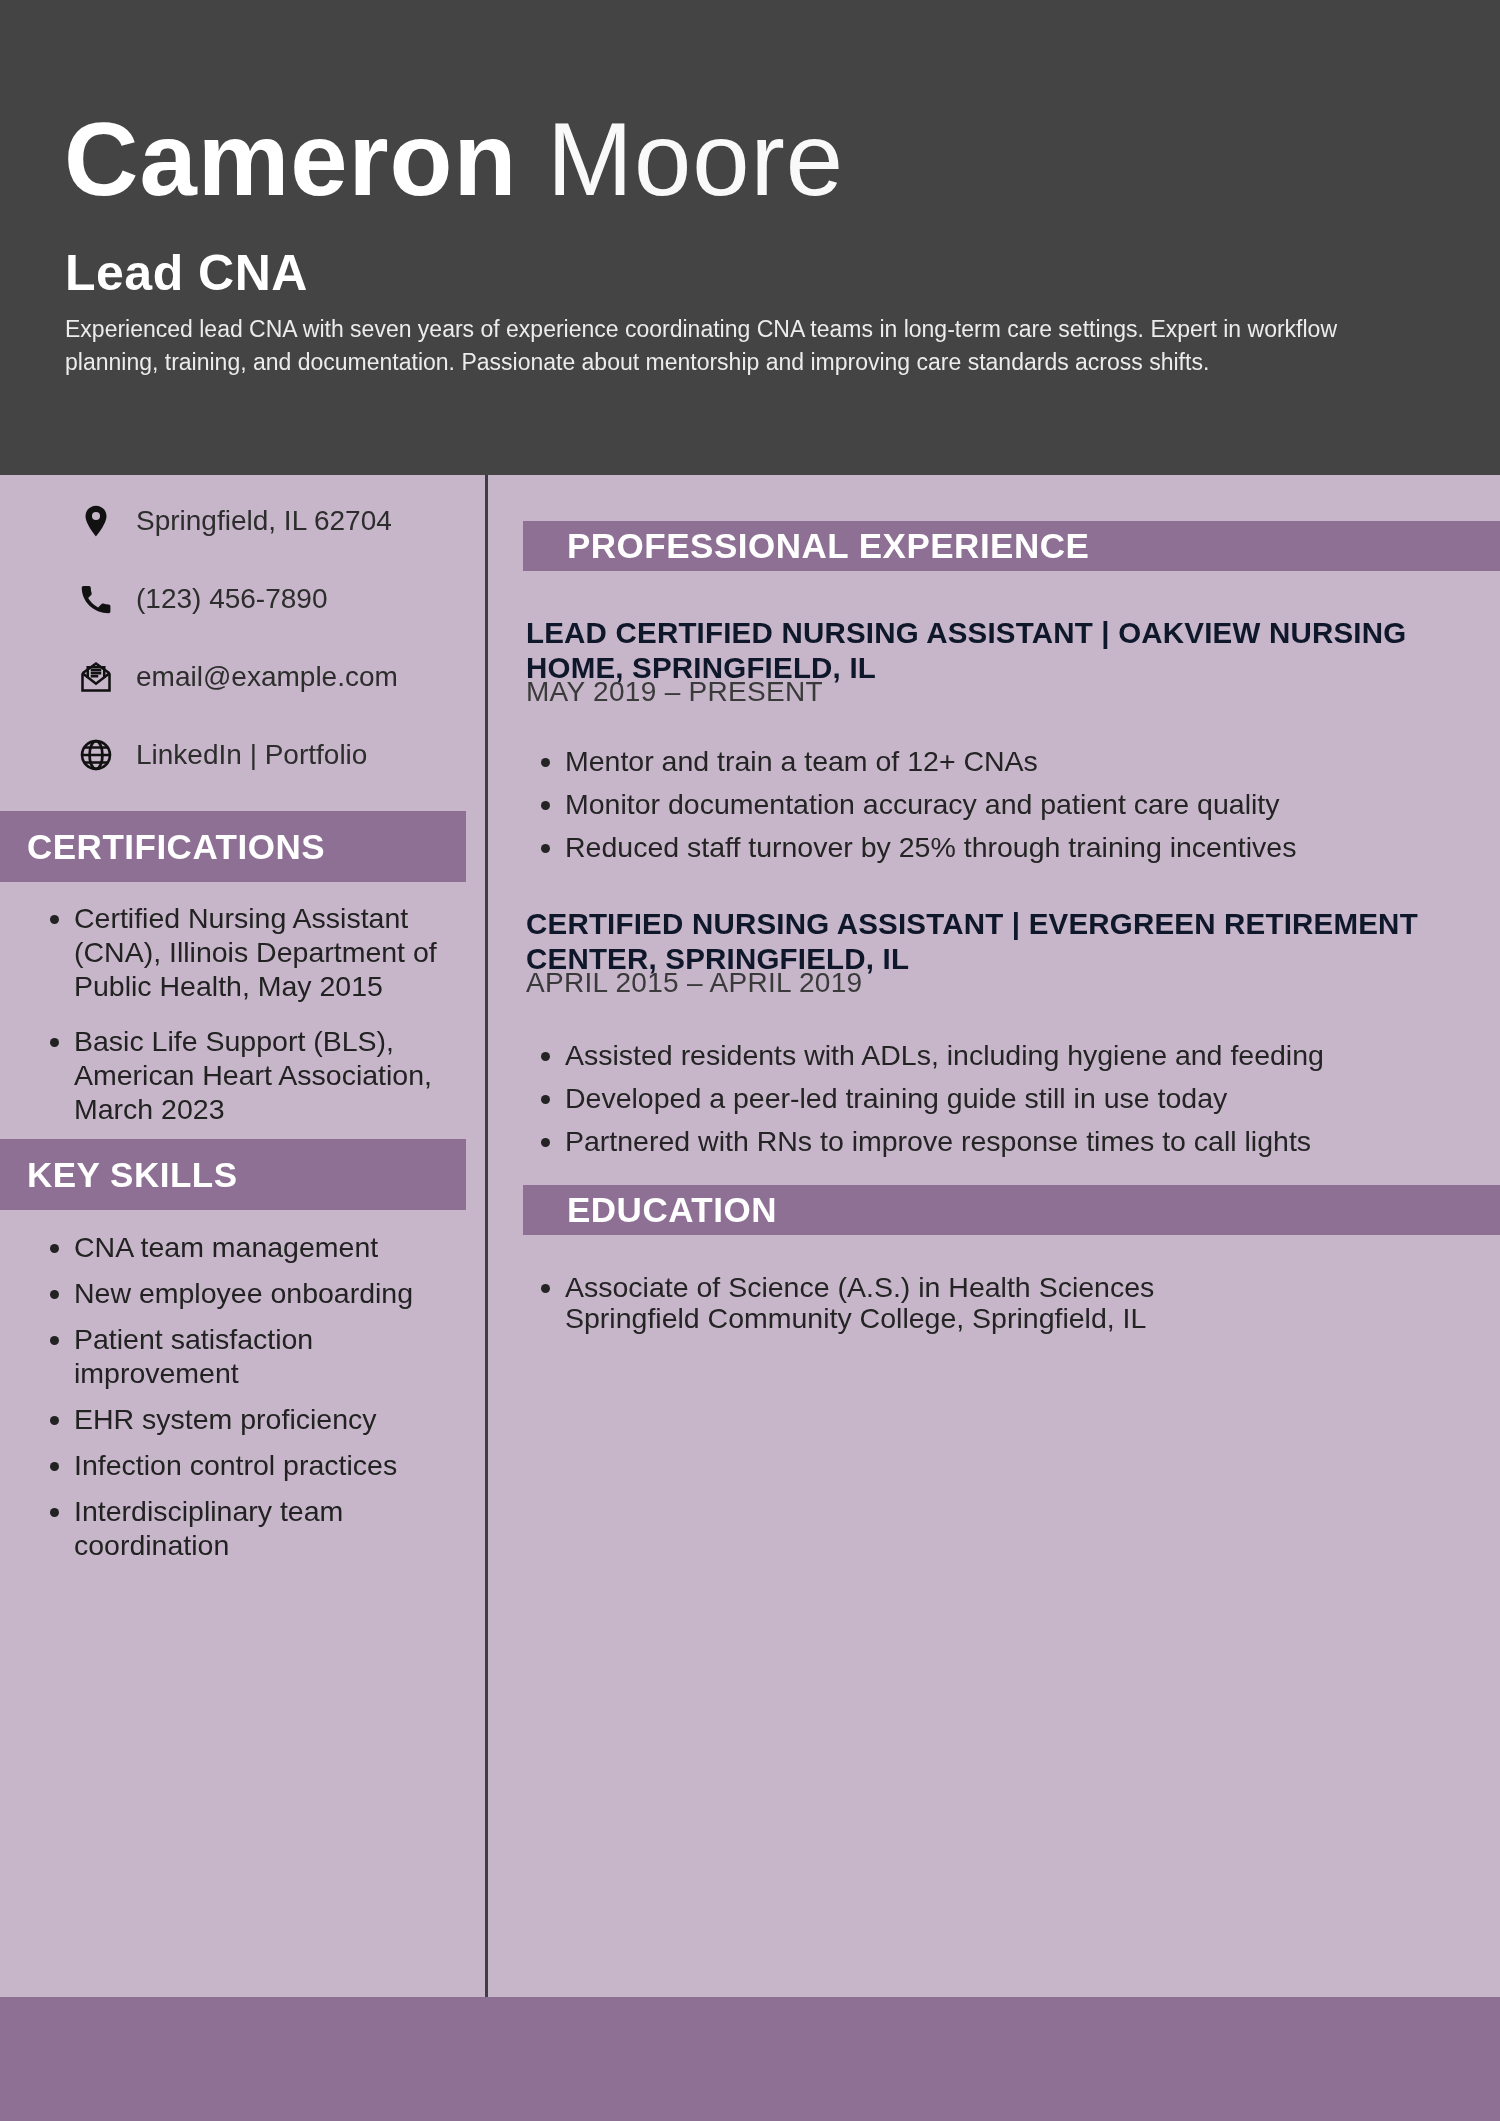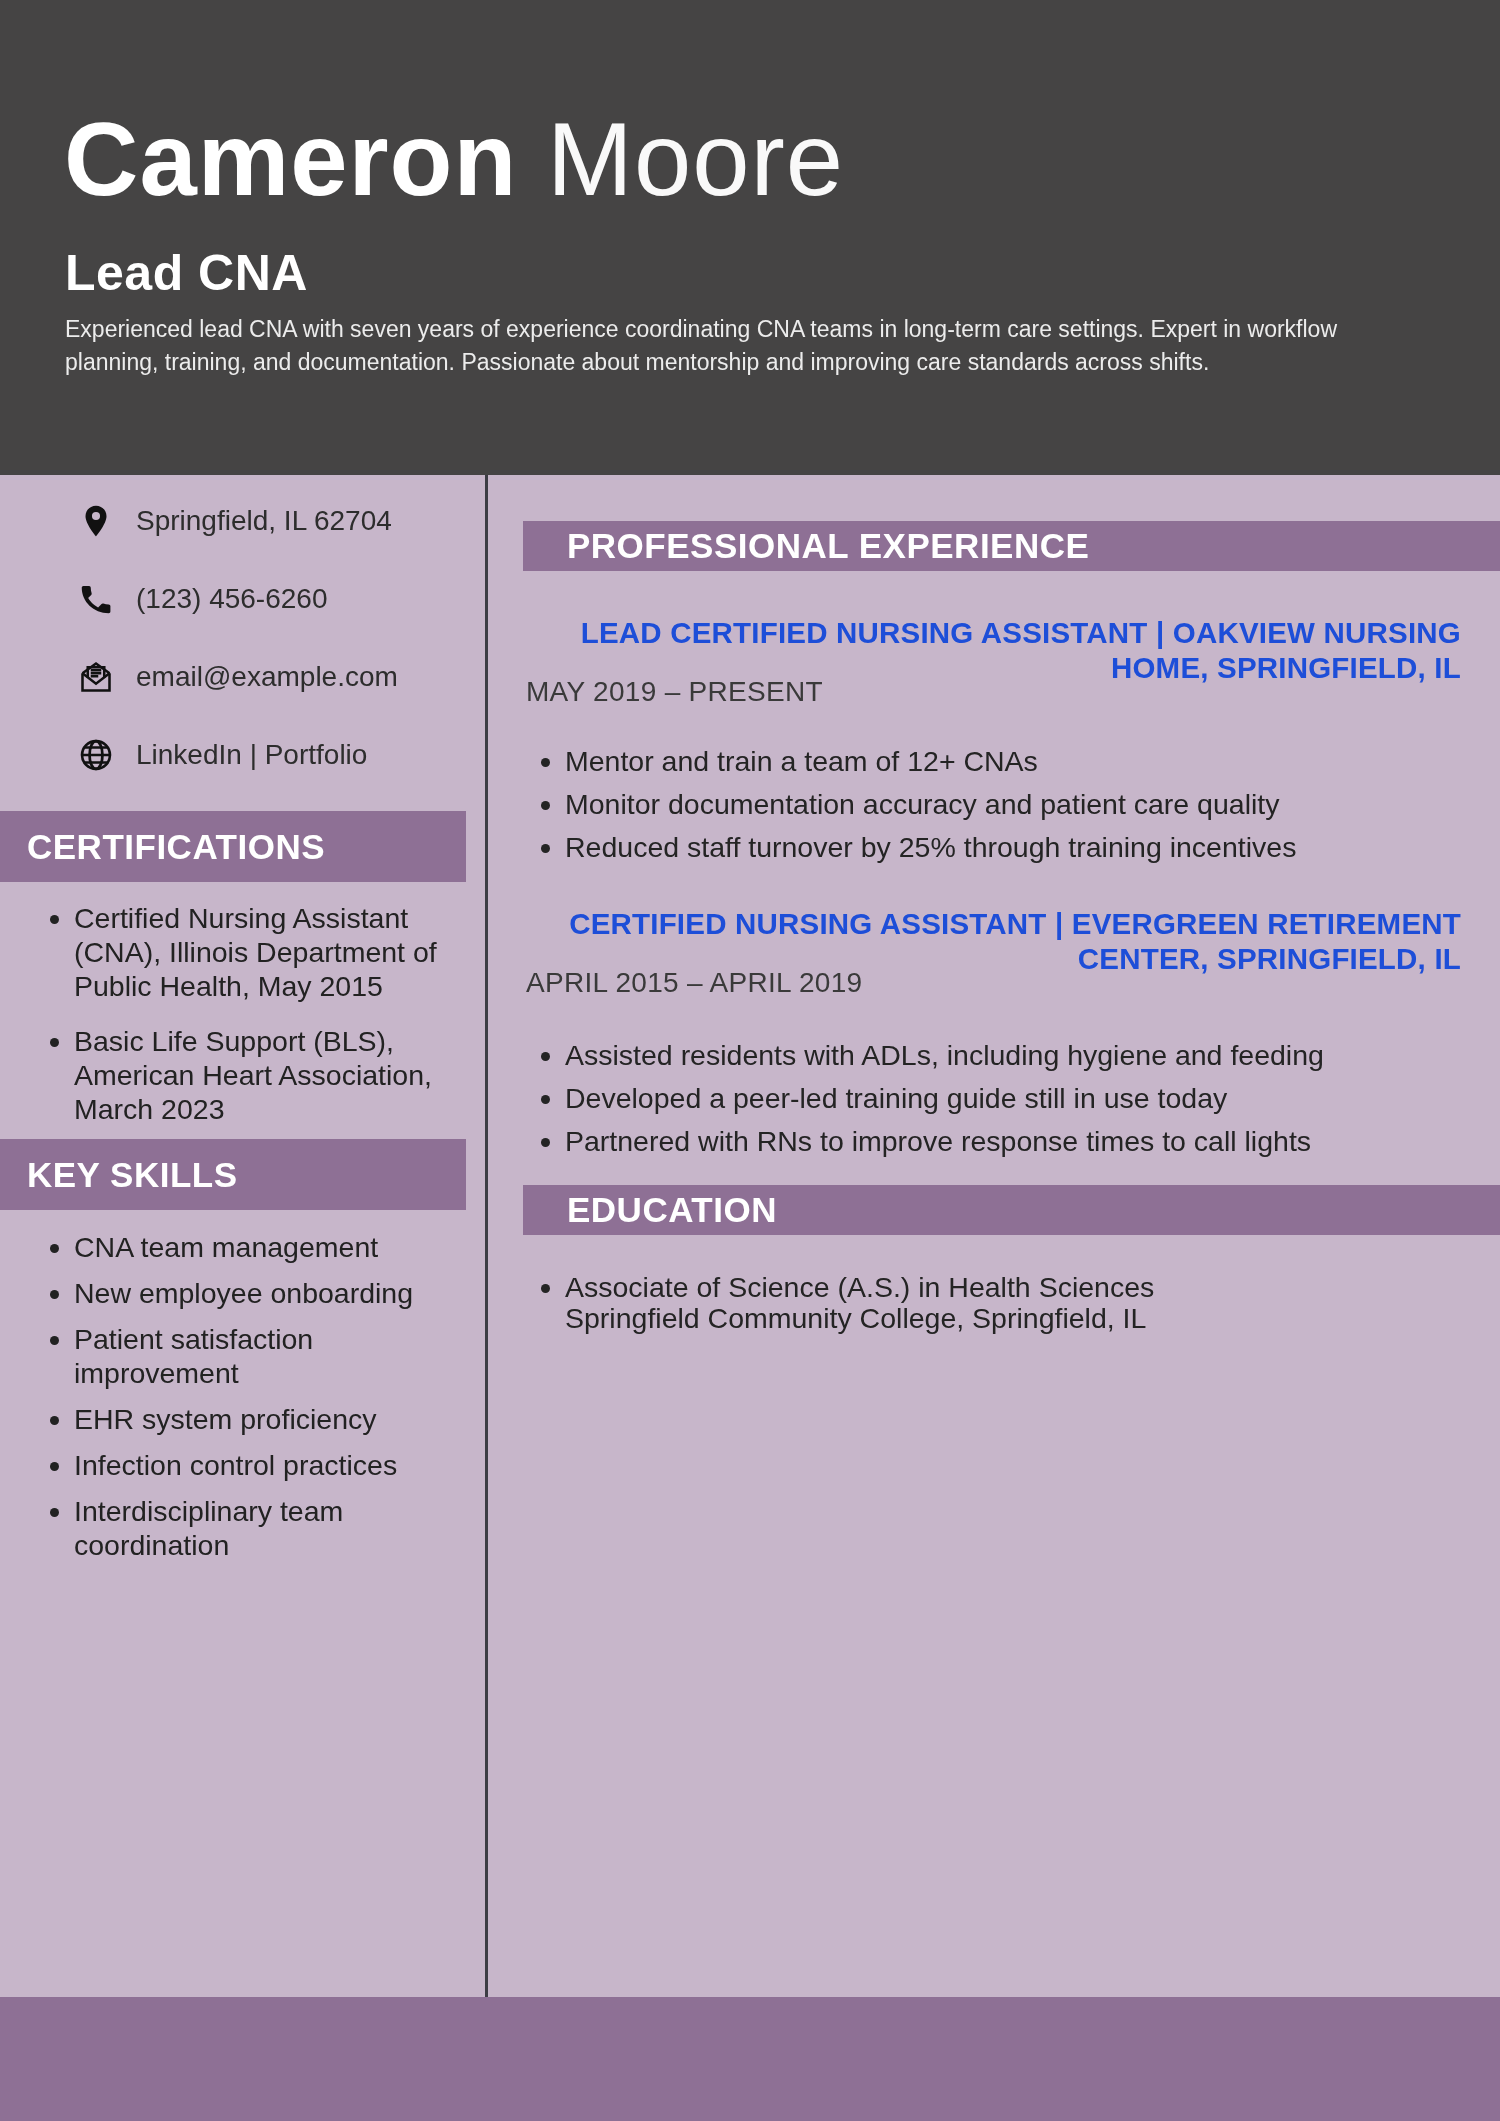--- a/index.html
+++ b/index.html
@@ -34,21 +34,21 @@
   .bar-keyskills{top:1139px;}
   .side-list{position:absolute;left:44px;width:400px;margin:0;padding:0 0 0 30px;}
   .side-list li{font-size:28.5px;line-height:34px;color:#222222;margin-bottom:21px;}
   .list-certs{top:901px;}
   .list-skills{top:1230px;}
   .list-skills li{margin-bottom:12px;}
   
   .main-bar-title{left:523px;width:977px;height:50px;padding-left:44px;box-sizing:border-box;}
   .bar-experience{top:521px;}
   .bar-education{top:1185px;}
-  .job-title{position:absolute;left:526px;width:935px;font-size:29.5px;font-weight:700;line-height:35px;color:#1d4ed8;letter-spacing:.2px;text-align:right;}
+  .job-title{position:absolute;left:526px;width:935px;font-size:29.5px;font-weight:700;line-height:35px;color:#0f172a;letter-spacing:.2px;}
   .job-dates{position:absolute;left:526px;font-size:28px;color:#3a3a3a;letter-spacing:.3px;}
   .job1-title{top:615px;}
   .job1-dates{top:676px;}
   .job2-title{top:906px;}
   .job2-dates{top:967px;}
   .main-list{position:absolute;left:533px;width:950px;margin:0;padding:0 0 0 32px;}
   .main-list li{font-size:28.5px;line-height:34px;color:#242424;margin-bottom:9px;}
   .list-job1{top:744px;}
   .list-job2{top:1038px;}
   .list-edu{top:1272px;}
@@ -83,21 +83,21 @@
       </span>
       <span class="contact-text">Springfield, IL 62704</span>
     </div>
 
     <div class="contact-row">
       <span class="contact-icon">
         <svg viewBox="0 0 24 24">
             <path fill="#111111" d="M6.4 10.6a16.7 16.7 0 0 0 7 7l2.3-2.3c.3-.3.7-.4 1.1-.3 1.2.4 2.4.6 3.7.6.6 0 1.1.5 1.1 1.1v3.7c0 .6-.5 1.1-1.1 1.1C10.3 21.5 2.5 13.7 2.5 4.5c0-.6.5-1.1 1.1-1.1h3.8c.6 0 1.1.5 1.1 1.1 0 1.3.2 2.5.6 3.7.1.4 0 .8-.3 1.1l-2.4 2.3z"></path>
           </svg>
       </span>
-      <span class="contact-text">(123) 456-6260</span>
+      <span class="contact-text">(123) 456-7890</span>
     </div>
 
     <div class="contact-row">
       <span class="contact-icon">
         <svg viewBox="0 0 24 24" fill="none" stroke="#111111" stroke-width="1.7">
           <path d="M3 9.5 12 3l9 6.5"></path>
           <path d="M6.5 12.5v-7h11v7"></path>
           <path d="M8.5 7.5h7M8.5 9.5h7M8.5 11.5h5"></path>
           <path d="M3 9.5V21h18V9.5"></path>
           <path d="M3 9.5l9 7 9-7"></path>

